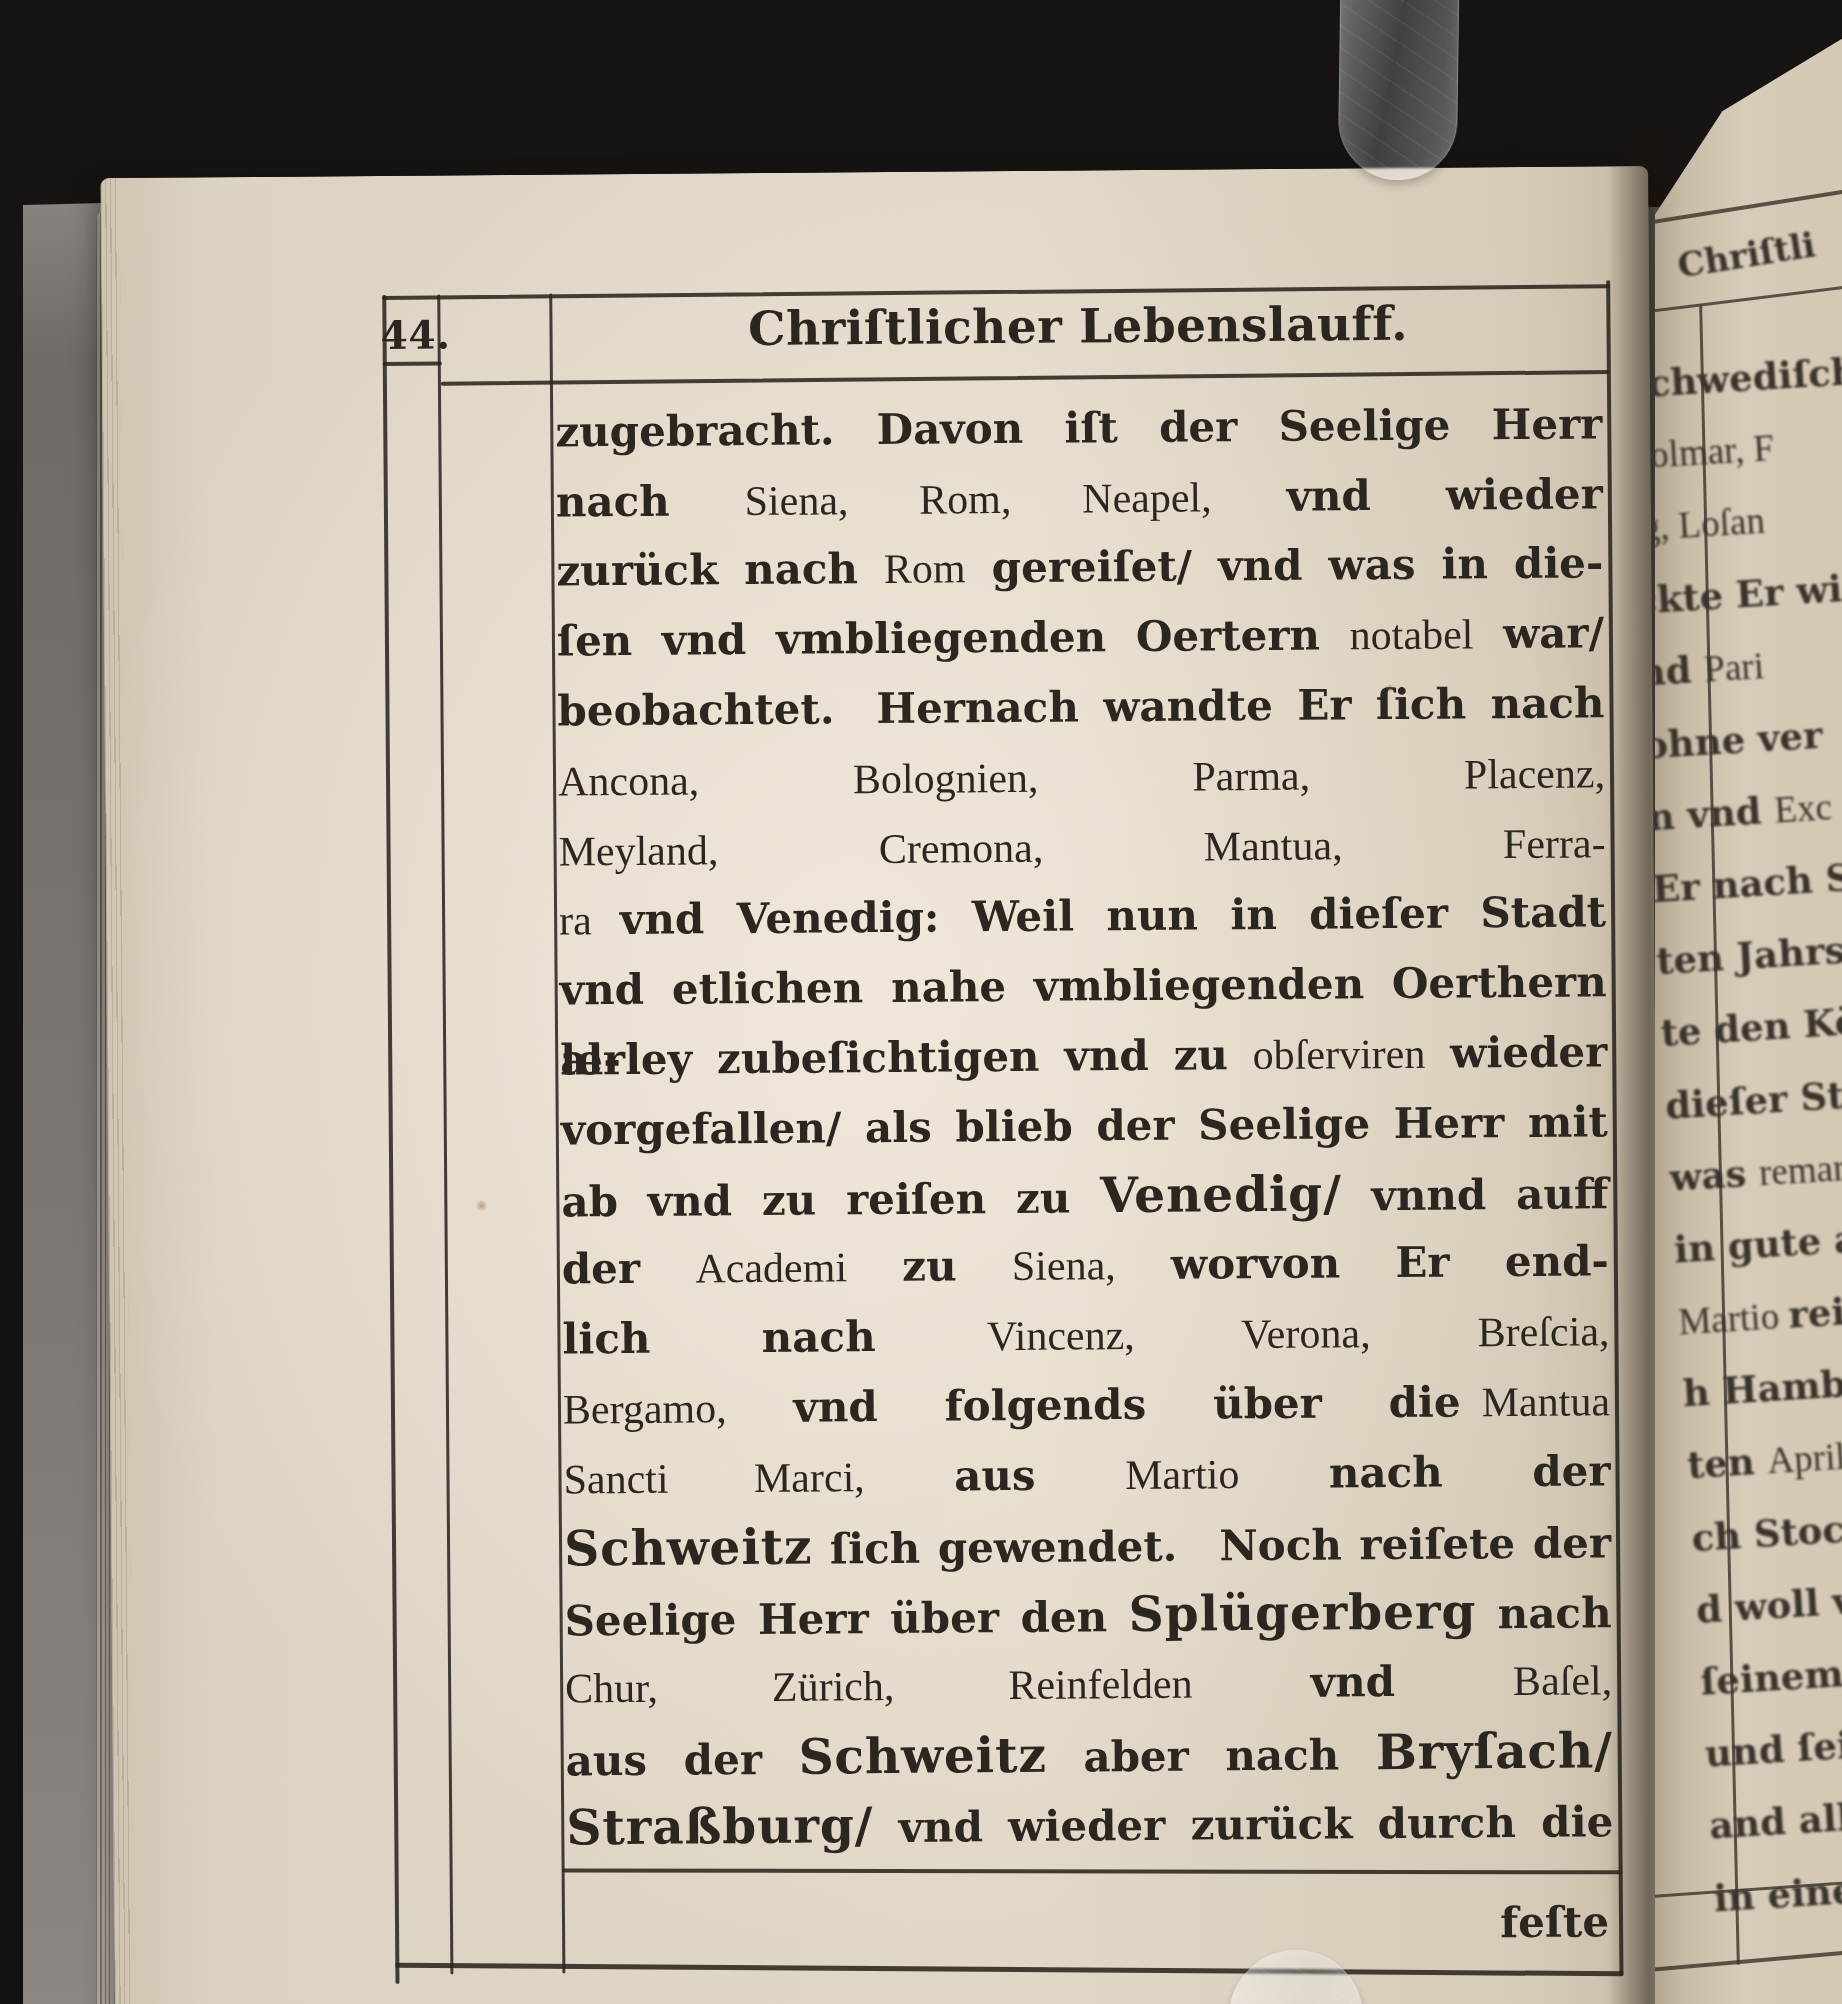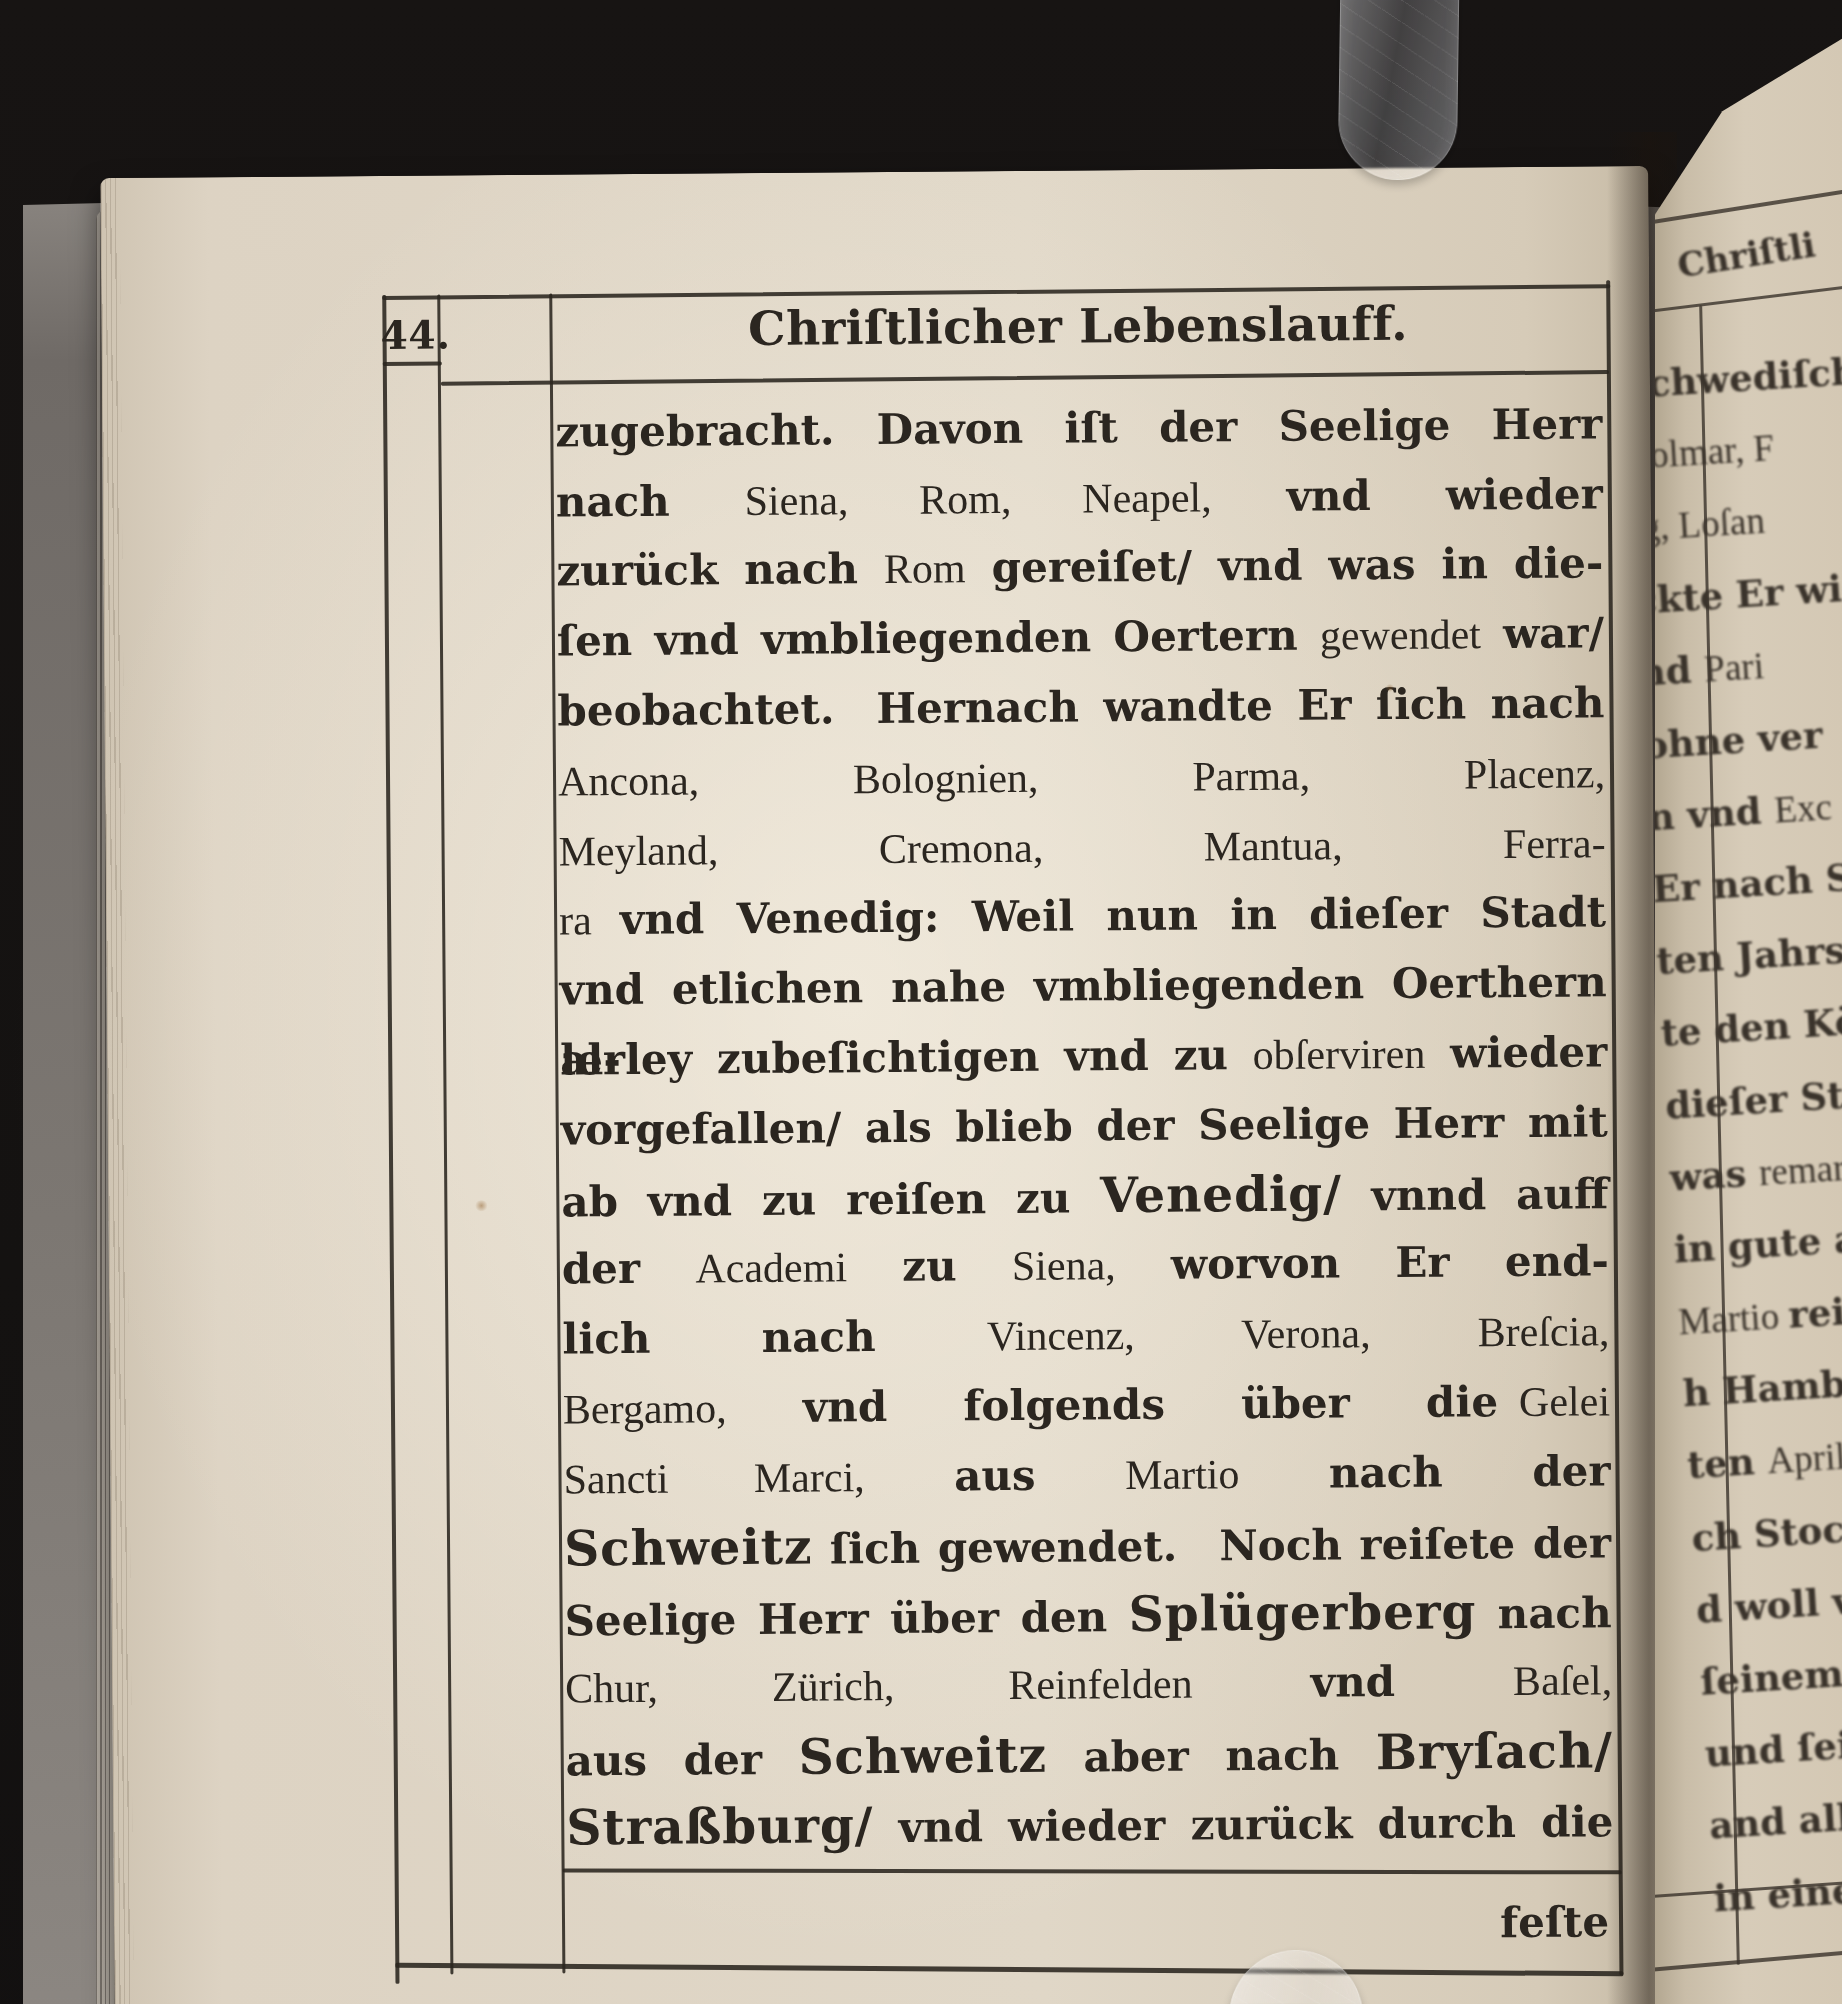--- a/index.html
+++ b/index.html
@@ -117,32 +117,32 @@
     <div class="rule" style="left:339px;top:205px;width:1168px;height:4px;transform:rotate(-.12deg);"></div>
     <div class="rule" style="left:449px;top:1699px;width:1059px;height:4px;transform:rotate(.55deg);"></div>
 
     <div class="pnum">44.</div>
     <div class="running-header">Chriſtlicher Lebenslauff.</div>
 
     <div class="text-block">
         <div class="text-line" style="top: 223px;"><span class="seg-f">zugebracht. Davon iſt der Seelige Herr</span></div>
         <div class="text-line" style="top: 293px;"><span class="seg-f">nach </span><span class="seg-r">Siena, Rom, Neapel,</span><span class="seg-f"> vnd wieder</span></div>
         <div class="text-line" style="top: 362px;"><span class="seg-f">zurück nach </span><span class="seg-r">Rom</span><span class="seg-f"> gereiſet/ vnd was in die-</span></div>
-        <div class="text-line" style="top: 432px;"><span class="seg-f">ſen vnd vmbliegenden Oertern </span><span class="seg-r">gewendet</span><span class="seg-f"> war/</span></div>
+        <div class="text-line" style="top: 432px;"><span class="seg-f">ſen vnd vmbliegenden Oertern </span><span class="seg-r">notabel</span><span class="seg-f"> war/</span></div>
         <div class="text-line" style="top: 502px;"><span class="seg-f">beobachtet. Hernach wandte Er ſich nach</span></div>
         <div class="text-line" style="top: 572px;"><span class="seg-r">Ancona, Bolognien, Parma, Placenz,</span></div>
         <div class="text-line" style="top: 642px;"><span class="seg-r">Meyland, Cremona, Mantua, Ferra-</span></div>
         <div class="text-line" style="top: 711px;"><span class="seg-r">ra </span><span class="seg-f">vnd Venedig: Weil nun in dieſer Stadt</span></div>
         <div class="text-line" style="top: 781px;"><span class="seg-f">vnd etlichen nahe vmbliegenden Oerthern al-</span></div>
         <div class="text-line" style="top: 851px;"><span class="seg-f">lerley zubeſichtigen vnd zu </span><span class="seg-r">obſerviren</span><span class="seg-f"> wieder</span></div>
         <div class="text-line" style="top: 921px;"><span class="seg-f">vorgefallen/ als blieb der Seelige Herr mit</span></div>
         <div class="text-line" style="top: 990px;"><span class="seg-f">ab vnd zu reiſen zu </span><span class="seg-b">Venedig/</span><span class="seg-f"> vnnd auff</span></div>
         <div class="text-line" style="top: 1060px;"><span class="seg-f">der </span><span class="seg-r">Academi</span><span class="seg-f"> zu </span><span class="seg-r">Siena,</span><span class="seg-f"> worvon Er end-</span></div>
         <div class="text-line" style="top: 1130px;"><span class="seg-f">lich nach </span><span class="seg-r">Vincenz, Verona, Breſcia,</span></div>
-        <div class="text-line" style="top: 1200px;"><span class="seg-r">Bergamo,</span><span class="seg-f"> vnd folgends über die </span><span class="seg-r">Gelei</span></div>
+        <div class="text-line" style="top: 1200px;"><span class="seg-r">Bergamo,</span><span class="seg-f"> vnd folgends über die </span><span class="seg-r">Mantua</span></div>
         <div class="text-line" style="top: 1270px;"><span class="seg-r">Sancti Marci,</span><span class="seg-f"> aus </span><span class="seg-r">Martio</span><span class="seg-f"> nach der</span></div>
         <div class="text-line" style="top: 1339px;"><span class="seg-b">Schweitz</span><span class="seg-f"> ſich gewendet. Noch reiſete der</span></div>
         <div class="text-line" style="top: 1409px;"><span class="seg-f">Seelige Herr über den </span><span class="seg-b">Splügerberg</span><span class="seg-f"> nach</span></div>
         <div class="text-line" style="top: 1479px;"><span class="seg-r">Chur, Zürich, Reinfelden</span><span class="seg-f"> vnd </span><span class="seg-r">Baſel,</span></div>
         <div class="text-line" style="top: 1549px;"><span class="seg-f">aus der </span><span class="seg-b">Schweitz</span><span class="seg-f"> aber nach </span><span class="seg-b">Bryſach/</span></div>
         <div class="text-line" style="top: 1618px;"><span class="seg-b">Straßburg/</span><span class="seg-f"> vnd wieder zurück durch die</span></div>
       </div>
 
     <div class="catchword">feſte</div>
 

